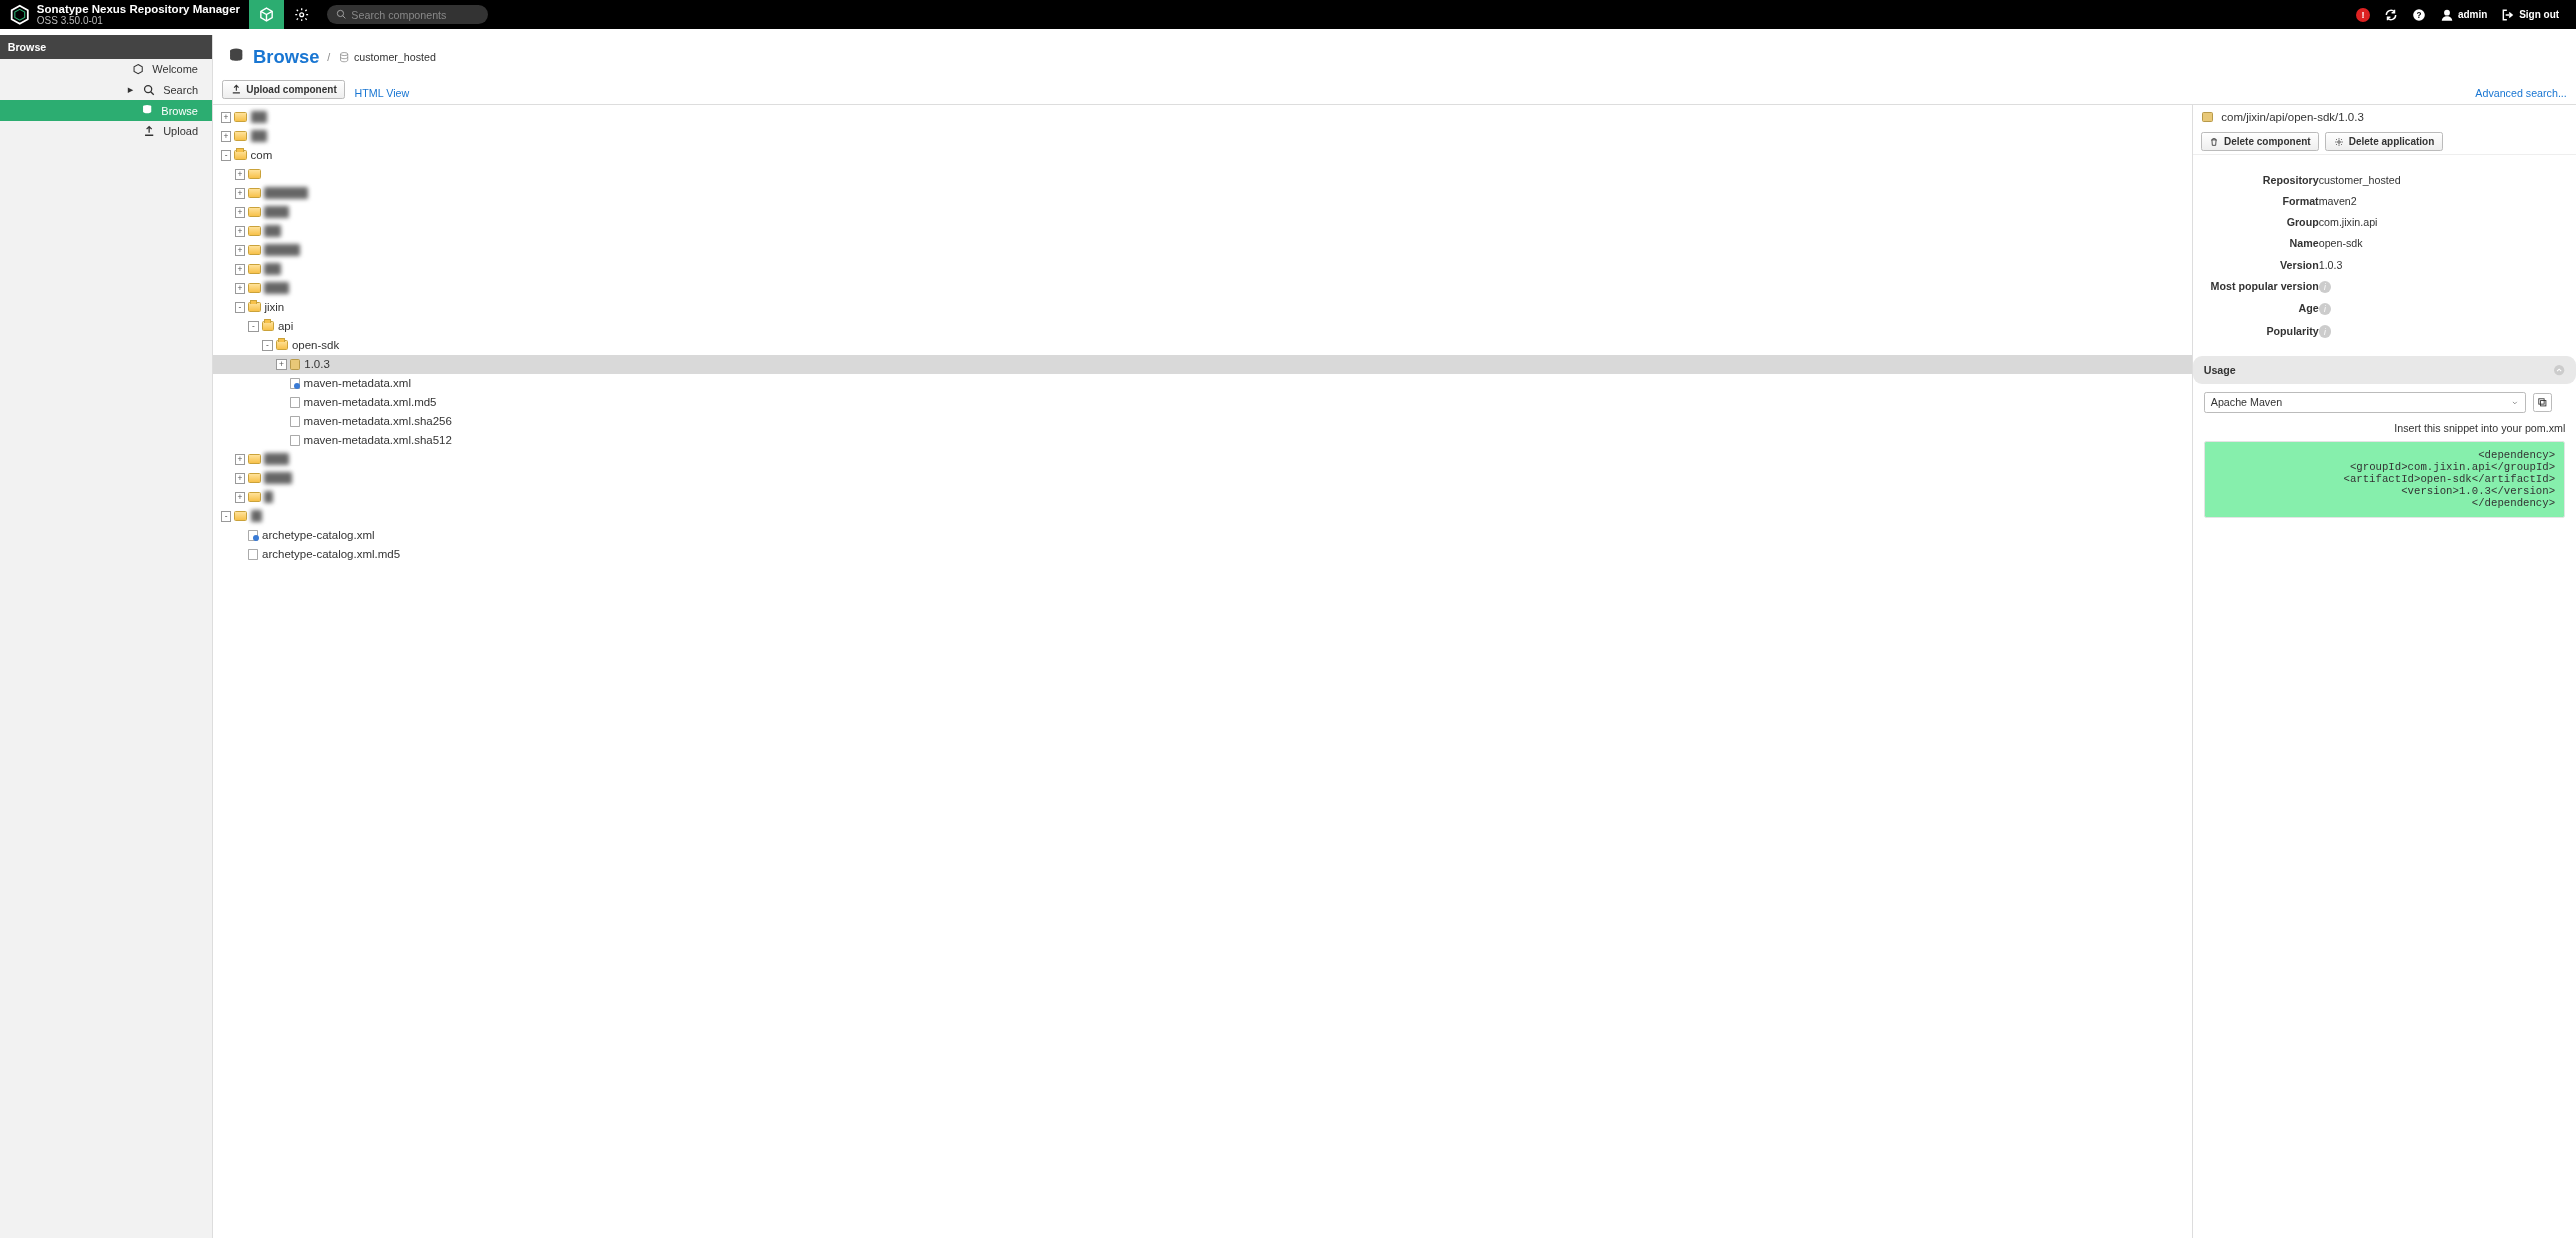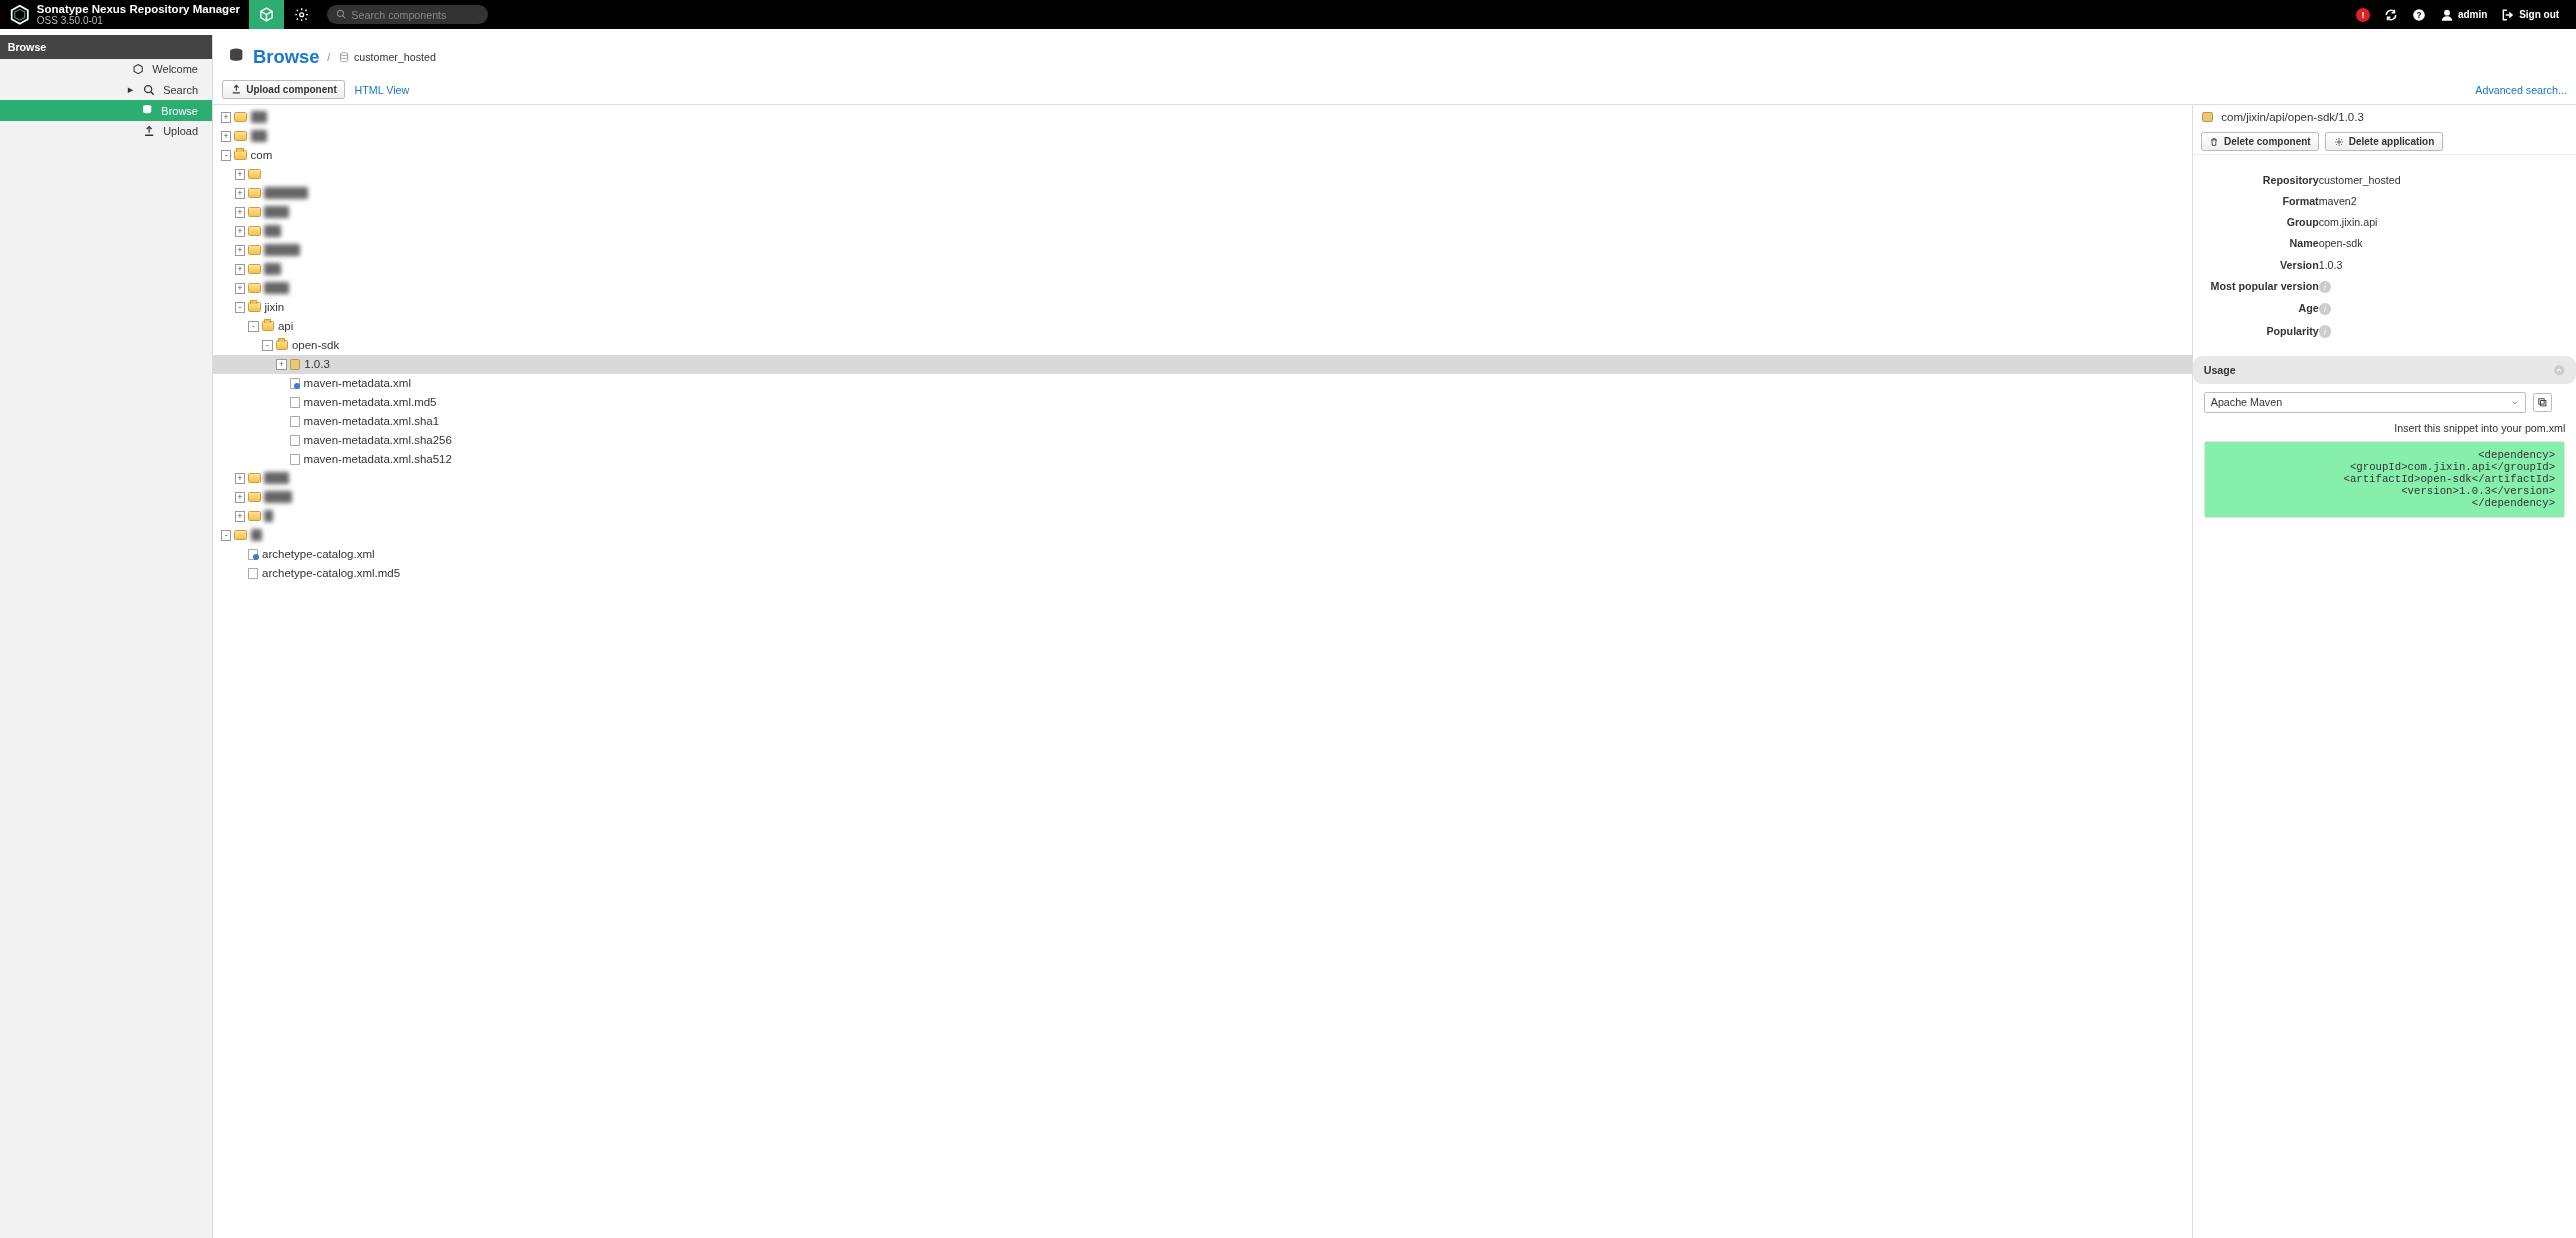--- a/index.html
+++ b/index.html
@@ -27,21 +27,21 @@
 .sb-item { display: flex; align-items: center; gap: 7.7px; padding: 4px 14px; cursor: pointer; font-size: 11px; color: #333; justify-content: flex-end; }
 .sb-item.active { background: #2CAD71; color: #fff; }
 .sb-item .caret { width: 7.7px; display: inline-block; }
 
 
 .main { position: absolute; top: 35px; left: 213px; right: 0; bottom: 0; display: flex; flex-direction: column; }
 .breadcrumb { display: flex; align-items: center; gap: 7.7px; padding: 10.7px 14px 7.7px 14px; }
 .breadcrumb .bc-title { color: #1976D2; font-size: 18.4px; font-weight: bold; }
 .breadcrumb .sep { color: #888; }
 .breadcrumb .repo { display: flex; align-items: center; gap: 3.8px; }
-.toolbar { display: flex; align-items: center; padding: 4.6px 9.2px; border-bottom: 0.8px solid #ddd; gap: 9.2px; }
+.toolbar { display: flex; align-items: flex-end; padding: 4.6px 9.2px; border-bottom: 0.8px solid #ddd; gap: 9.2px; }
 .btn { display: inline-flex; align-items: center; gap: 4.6px; padding: 3.1px 7.7px; border: 0.8px solid #bbb; border-radius: 2.3px; background: linear-gradient(#fff,#eee); font-weight: bold; font-size: 10px; cursor: pointer; }
 .link { color: #1976D2; cursor: pointer; }
 .toolbar-spacer { flex: 1; }
 
 
 .content { flex: 1; display: flex; overflow: hidden; }
 .tree-pane { flex: 1; overflow: auto; padding-top: 3.1px; font-size: 11.5px; }
 .tree-row { display: flex; align-items: center; height: 19px; white-space: nowrap; }
 .tree-row.selected { background: #d9d9d9; }
 .indent { display: inline-block; }
@@ -306,26 +306,20 @@
         <div class="tree-row">
           <span class="indent" style="width:63px"></span>
           <span class="expander none"></span>
           <span class="file-icon"></span>
           <span>maven-metadata.xml.md5</span>
         </div>
         <div class="tree-row">
           <span class="indent" style="width:63px"></span>
           <span class="expander none"></span>
           <span class="file-icon"></span>
-          <span>maven-metadata.xml.sha1</span>
-        </div>
-        <div class="tree-row">
-          <span class="indent" style="width:63px"></span>
-          <span class="expander none"></span>
-          <span class="file-icon"></span>
           <span>maven-metadata.xml.sha256</span>
         </div>
         <div class="tree-row">
           <span class="indent" style="width:63px"></span>
           <span class="expander none"></span>
           <span class="file-icon"></span>
           <span>maven-metadata.xml.sha512</span>
         </div>
         <div class="tree-row">
           <span class="indent" style="width:21.5px"></span>

